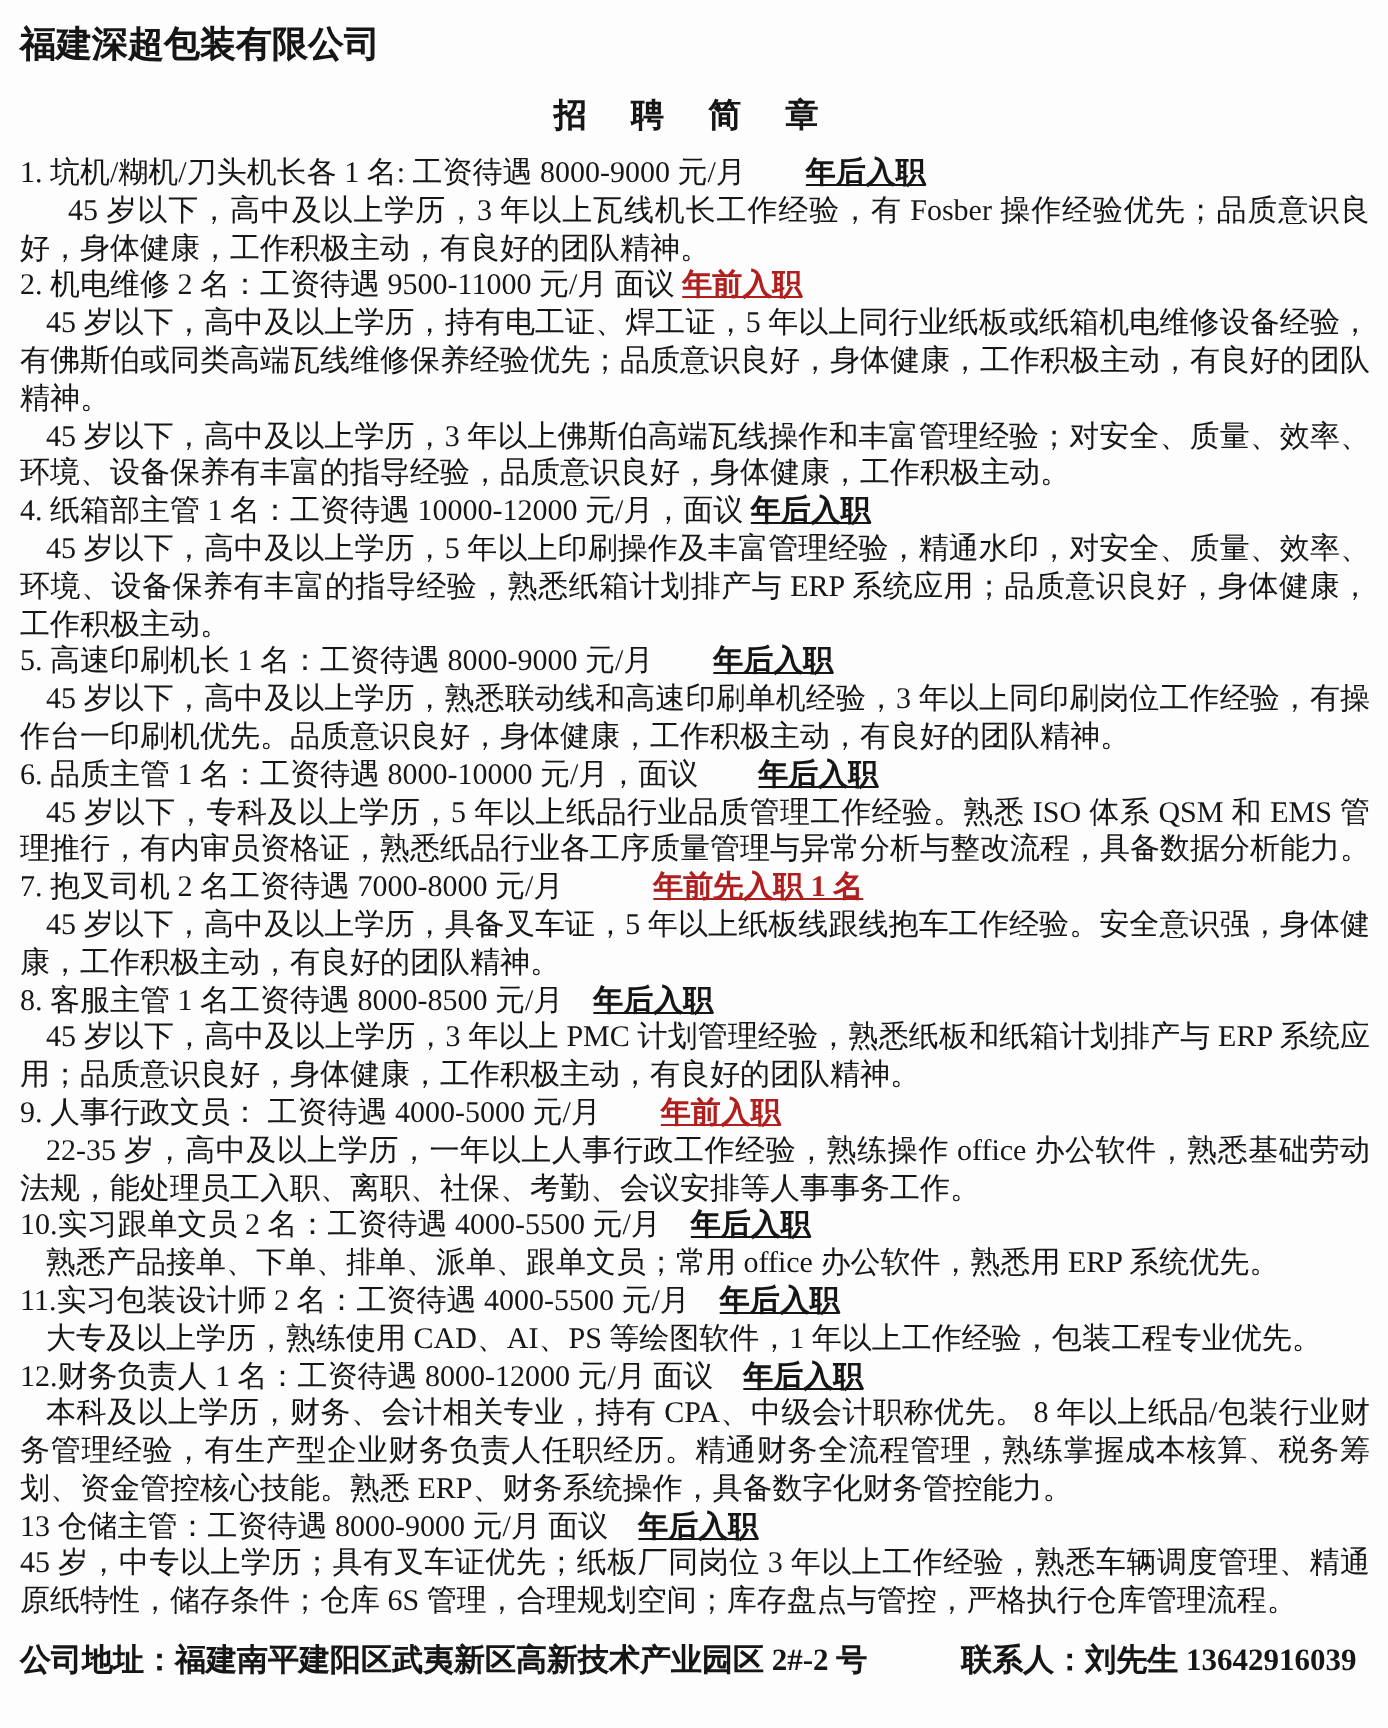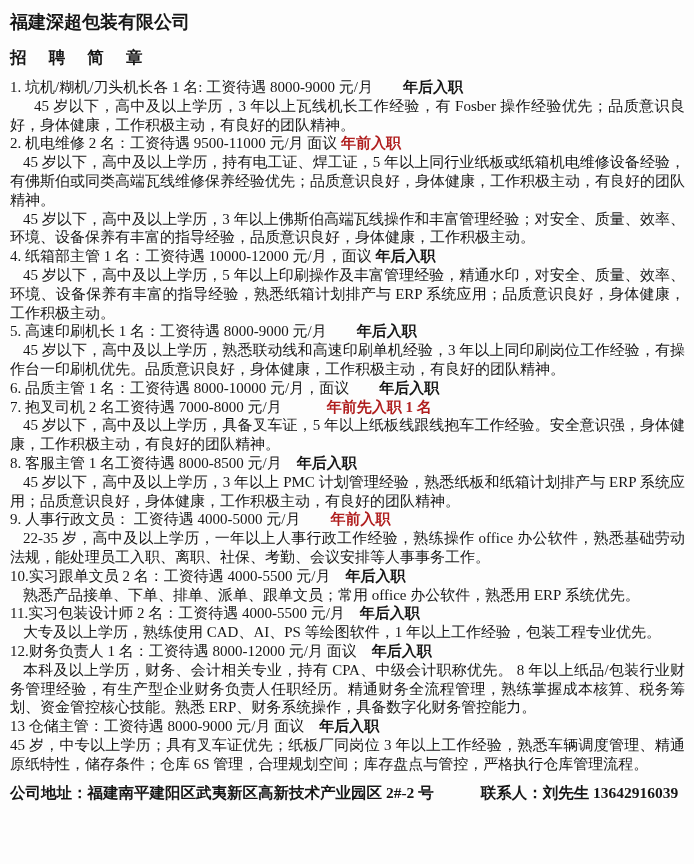--- a/index.html
+++ b/index.html
@@ -10,25 +10,25 @@
     color: #161616;
     font-family: "Liberation Serif", "DejaVu Serif", serif;
     overflow: hidden;
   }
   .doc { padding: 6px 9px 0 10px; font-size: 15px; line-height: 18.8px; }
   .company {
     text-align: left; font-weight: 700; font-size: 18px;
     line-height: 24px; margin: 4px 0 13px;
   }
   .subtitle {
-    font-weight: 700; font-size: 16.5px;
+    text-align: center; font-weight: 700; font-size: 16.5px;
     letter-spacing: 9px; line-height: 22px; margin: 0 0 9px;
   }
   .job .head { margin: 0; }
-  .join { font-weight: 700; }
+  .join { font-weight: 700; text-decoration: underline; }
   .join.red { color: #b01e1e; }
   .desc { margin: 0; text-indent: 13px; text-align: justify; }
   .desc.indent-lg { text-indent: 24px; }
   .desc.no-indent { text-indent: 0; }
   .footer { margin-top: 11px; font-weight: 700; font-size: 15.5px; }
   .footer .contact { margin-left: 34px; padding-left: 13px; }
 </style>
 </head>
 <body>
 
@@ -56,20 +56,21 @@
     <p class="desc">45 岁以下，高中及以上学历，5 年以上印刷操作及丰富管理经验，精通水印，对安全、质量、效率、环境、设备保养有丰富的指导经验，熟悉纸箱计划排产与 ERP 系统应用；品质意识良好，身体健康，工作积极主动。</p>
   </div>
 
   <div class="job">
     <p class="head"><span>5. 高速印刷机长 1 名：工资待遇 8000-9000 元/月　　</span><span class="join">年后入职</span></p>
     <p class="desc">45 岁以下，高中及以上学历，熟悉联动线和高速印刷单机经验，3 年以上同印刷岗位工作经验，有操作台一印刷机优先。品质意识良好，身体健康，工作积极主动，有良好的团队精神。</p>
   </div>
 
   <div class="job">
     <p class="head"><span>6. 品质主管 1 名：工资待遇 8000-10000 元/月，面议　　</span><span class="join">年后入职</span></p>
+    <p class="desc">45 岁以下，专科及以上学历，5 年以上纸品行业品质管理工作经验。熟悉 ISO 体系 QSM 和 EMS 管理推行，有内审员资格证，熟悉纸品行业各工序质量管理与异常分析与整改流程，具备数据分析能力。</p>
   </div>
 
   <div class="job">
     <p class="head"><span>7. 抱叉司机 2 名工资待遇 7000-8000 元/月　　　</span><span class="join red">年前先入职 1 名</span></p>
     <p class="desc">45 岁以下，高中及以上学历，具备叉车证，5 年以上纸板线跟线抱车工作经验。安全意识强，身体健康，工作积极主动，有良好的团队精神。</p>
   </div>
 
   <div class="job">
     <p class="head"><span>8. 客服主管 1 名工资待遇 8000-8500 元/月　</span><span class="join">年后入职</span></p>
     <p class="desc">45 岁以下，高中及以上学历，3 年以上 PMC 计划管理经验，熟悉纸板和纸箱计划排产与 ERP 系统应用；品质意识良好，身体健康，工作积极主动，有良好的团队精神。</p>

